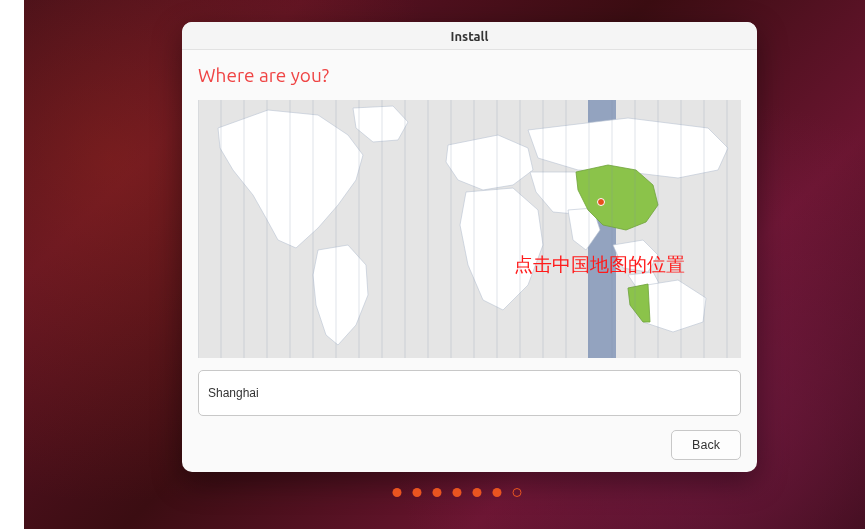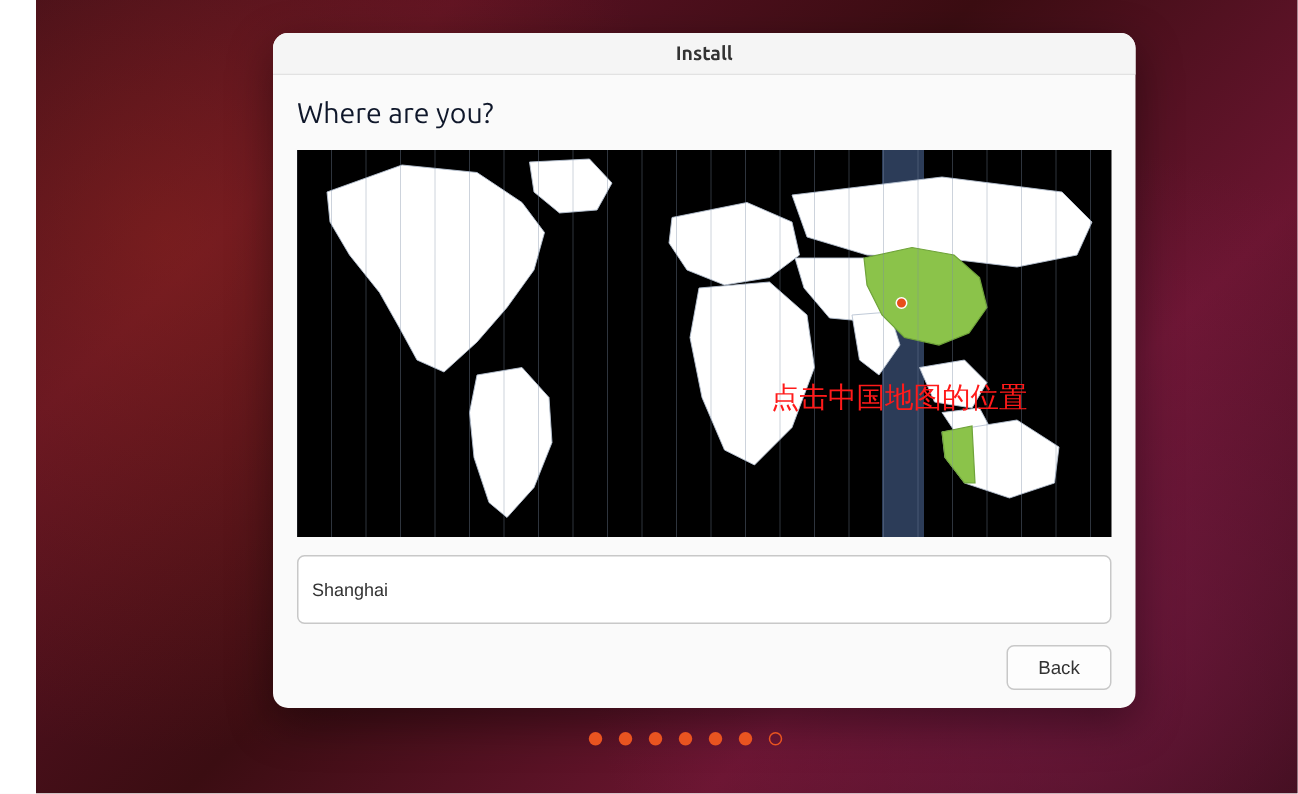--- a/index.html
+++ b/index.html
@@ -24,24 +24,24 @@
   }
   .titlebar {
     height: 36px;
     border-bottom: 1px solid #e2e2e2;
     display: flex; align-items: center; justify-content: center;
     font-size: 13px; font-weight: 600; color: #333;
     background: #f5f5f5;
     border-radius: 10px 10px 0 0;
   }
   .content { padding: 14px 16px 12px 16px; flex: 1; display: flex; flex-direction: column; }
-  .heading { font-size: 19px; color: #0f172a; margin-bottom: 14px; font-weight: 400; }
+  .heading { font-size: 19px; color: #ef4444; margin-bottom: 14px; font-weight: 400; }
   .map {
     width: 100%; height: 258px;
-    background: #000000;
+    background: #e5e5e5;
     position: relative;
     overflow: hidden;
     margin-bottom: 12px;
   }
   .map svg { position:absolute; top:0; left:0; }
   .tz-band {
     position: absolute;
     top: 0; height: 100%;
     background: rgba(80,110,160,0.55);
   }

